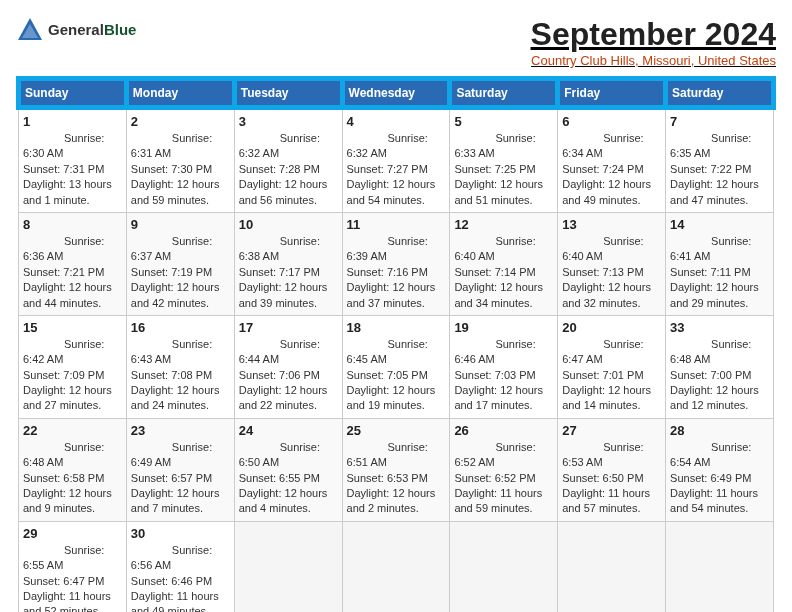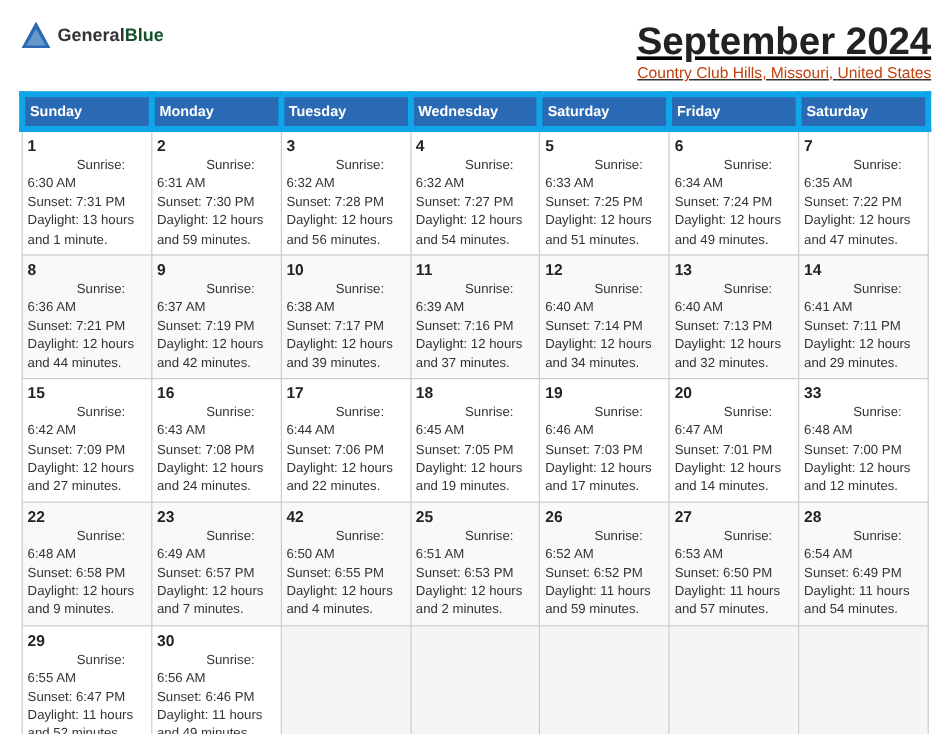--- a/index.html
+++ b/index.html
@@ -151,21 +151,21 @@
         <td><span class="day-number">16</span><span class="day-info">Sunrise: 6:43 AM<br>Sunset: 7:08 PM<br>Daylight: 12 hours and 24 minutes.</span></td>
         <td><span class="day-number">17</span><span class="day-info">Sunrise: 6:44 AM<br>Sunset: 7:06 PM<br>Daylight: 12 hours and 22 minutes.</span></td>
         <td><span class="day-number">18</span><span class="day-info">Sunrise: 6:45 AM<br>Sunset: 7:05 PM<br>Daylight: 12 hours and 19 minutes.</span></td>
         <td><span class="day-number">19</span><span class="day-info">Sunrise: 6:46 AM<br>Sunset: 7:03 PM<br>Daylight: 12 hours and 17 minutes.</span></td>
         <td><span class="day-number">20</span><span class="day-info">Sunrise: 6:47 AM<br>Sunset: 7:01 PM<br>Daylight: 12 hours and 14 minutes.</span></td>
         <td><span class="day-number">33</span><span class="day-info">Sunrise: 6:48 AM<br>Sunset: 7:00 PM<br>Daylight: 12 hours and 12 minutes.</span></td>
       </tr>
       <tr>
         <td><span class="day-number">22</span><span class="day-info">Sunrise: 6:48 AM<br>Sunset: 6:58 PM<br>Daylight: 12 hours and 9 minutes.</span></td>
         <td><span class="day-number">23</span><span class="day-info">Sunrise: 6:49 AM<br>Sunset: 6:57 PM<br>Daylight: 12 hours and 7 minutes.</span></td>
-        <td><span class="day-number">42</span><span class="day-info">Sunrise: 6:50 AM<br>Sunset: 6:55 PM<br>Daylight: 12 hours and 4 minutes.</span></td>
+        <td><span class="day-number">24</span><span class="day-info">Sunrise: 6:50 AM<br>Sunset: 6:55 PM<br>Daylight: 12 hours and 4 minutes.</span></td>
         <td><span class="day-number">25</span><span class="day-info">Sunrise: 6:51 AM<br>Sunset: 6:53 PM<br>Daylight: 12 hours and 2 minutes.</span></td>
         <td><span class="day-number">26</span><span class="day-info">Sunrise: 6:52 AM<br>Sunset: 6:52 PM<br>Daylight: 11 hours and 59 minutes.</span></td>
         <td><span class="day-number">27</span><span class="day-info">Sunrise: 6:53 AM<br>Sunset: 6:50 PM<br>Daylight: 11 hours and 57 minutes.</span></td>
         <td><span class="day-number">28</span><span class="day-info">Sunrise: 6:54 AM<br>Sunset: 6:49 PM<br>Daylight: 11 hours and 54 minutes.</span></td>
       </tr>
       <tr>
         <td><span class="day-number">29</span><span class="day-info">Sunrise: 6:55 AM<br>Sunset: 6:47 PM<br>Daylight: 11 hours and 52 minutes.</span></td>
         <td><span class="day-number">30</span><span class="day-info">Sunrise: 6:56 AM<br>Sunset: 6:46 PM<br>Daylight: 11 hours and 49 minutes.</span></td>
         <td class="empty"></td>
         <td class="empty"></td>

